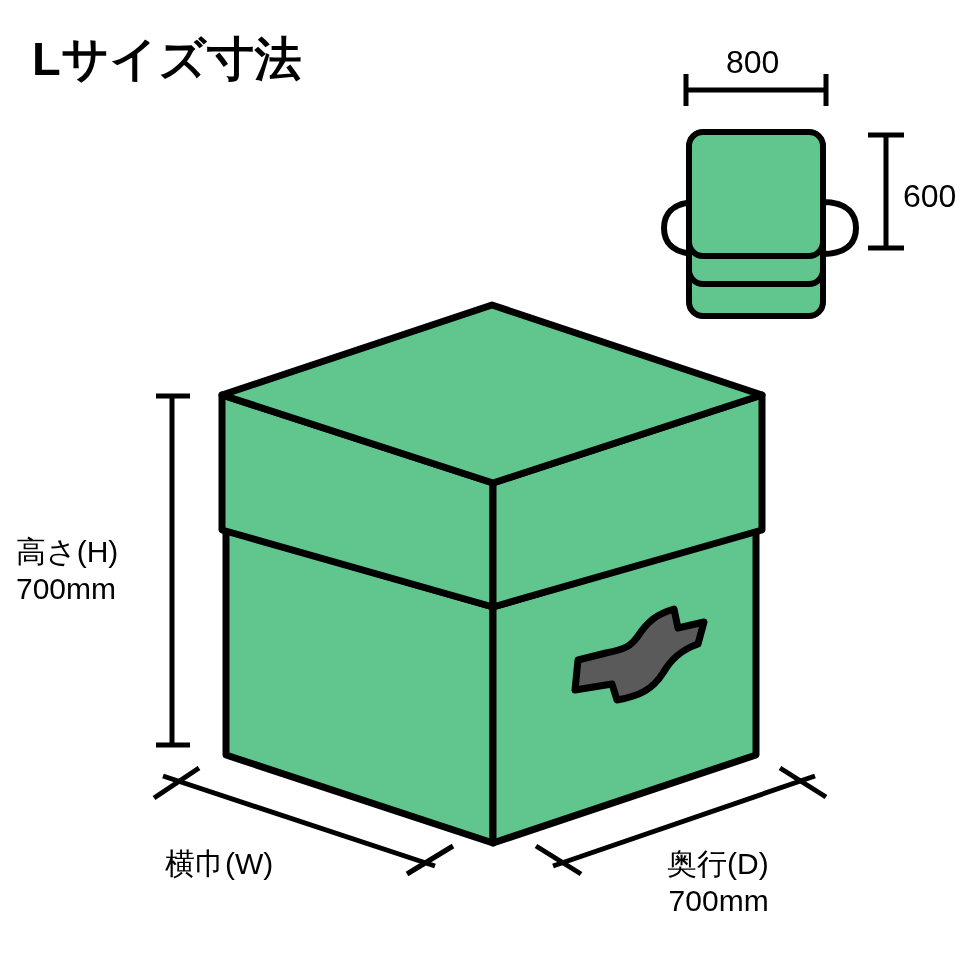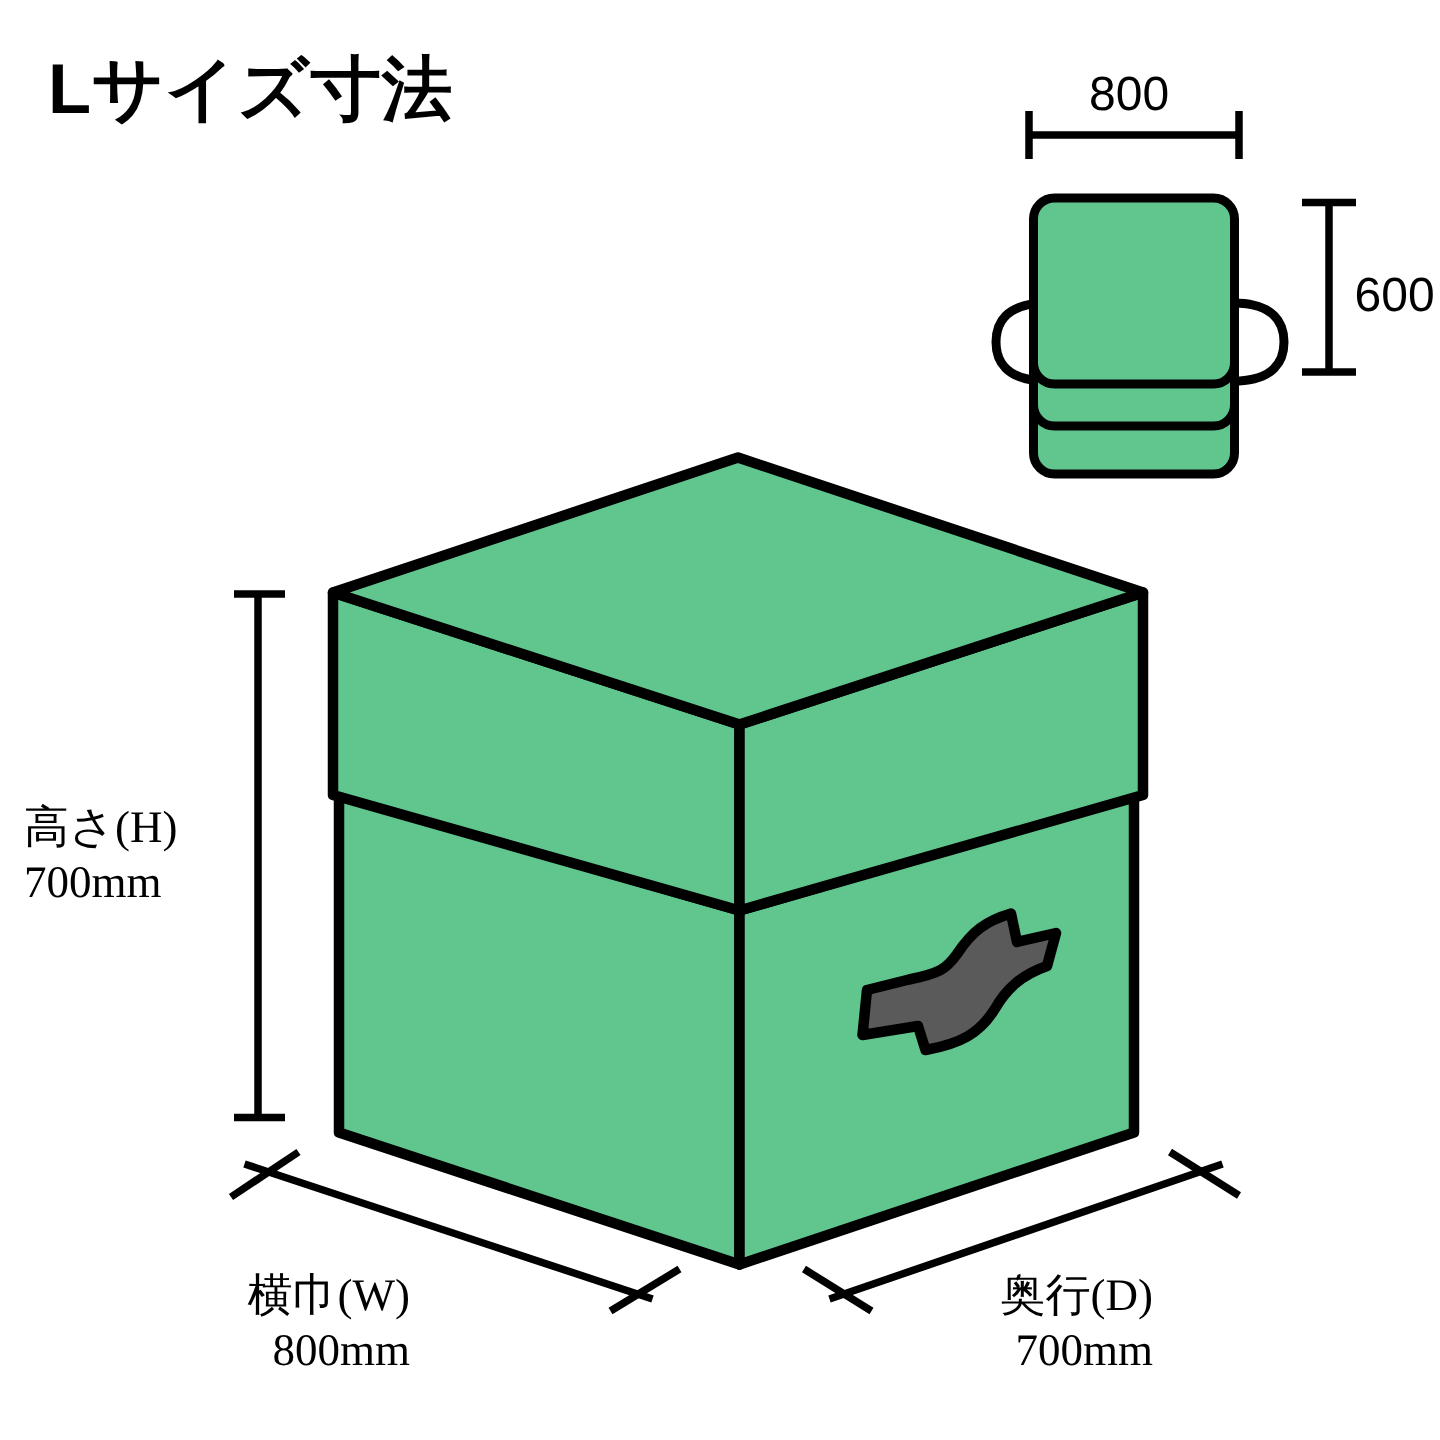--- a/index.html
+++ b/index.html
@@ -42,21 +42,20 @@
     letter-spacing: 0.5px;
     line-height: 1.08;
     white-space: nowrap;
   }
   .dimlabel {
     position: absolute;
     font-size: 30px;
     font-weight: normal;
     line-height: 1.22;
     white-space: nowrap;
-    font-family: Liberation Serif, serif;
   }
   .lbl-h {
     left: 6px;
     top: 534px;
     text-align: left;
   }
   .lbl-w {
     left: 155px;
     top: 846px;
     text-align: right;
@@ -152,21 +151,20 @@
 
   </svg>
 
   <div class="dimlabel lbl-h">
     <span class="l2">高さ(H)</span>
     <span class="l2 numeric">700mm</span>
   </div>
 
   <div class="dimlabel lbl-w">
     <span class="l2">横巾(W)</span>
-    <span class="l2 numeric">800mm</span>
   </div>
 
   <div class="dimlabel lbl-d">
     <span class="l2">奥行(D)</span>
     <span class="l2 numeric">700mm</span>
   </div>
 
   <div class="inset-num inset-800">800</div>
 
   <div class="inset-num inset-700">600</div>

